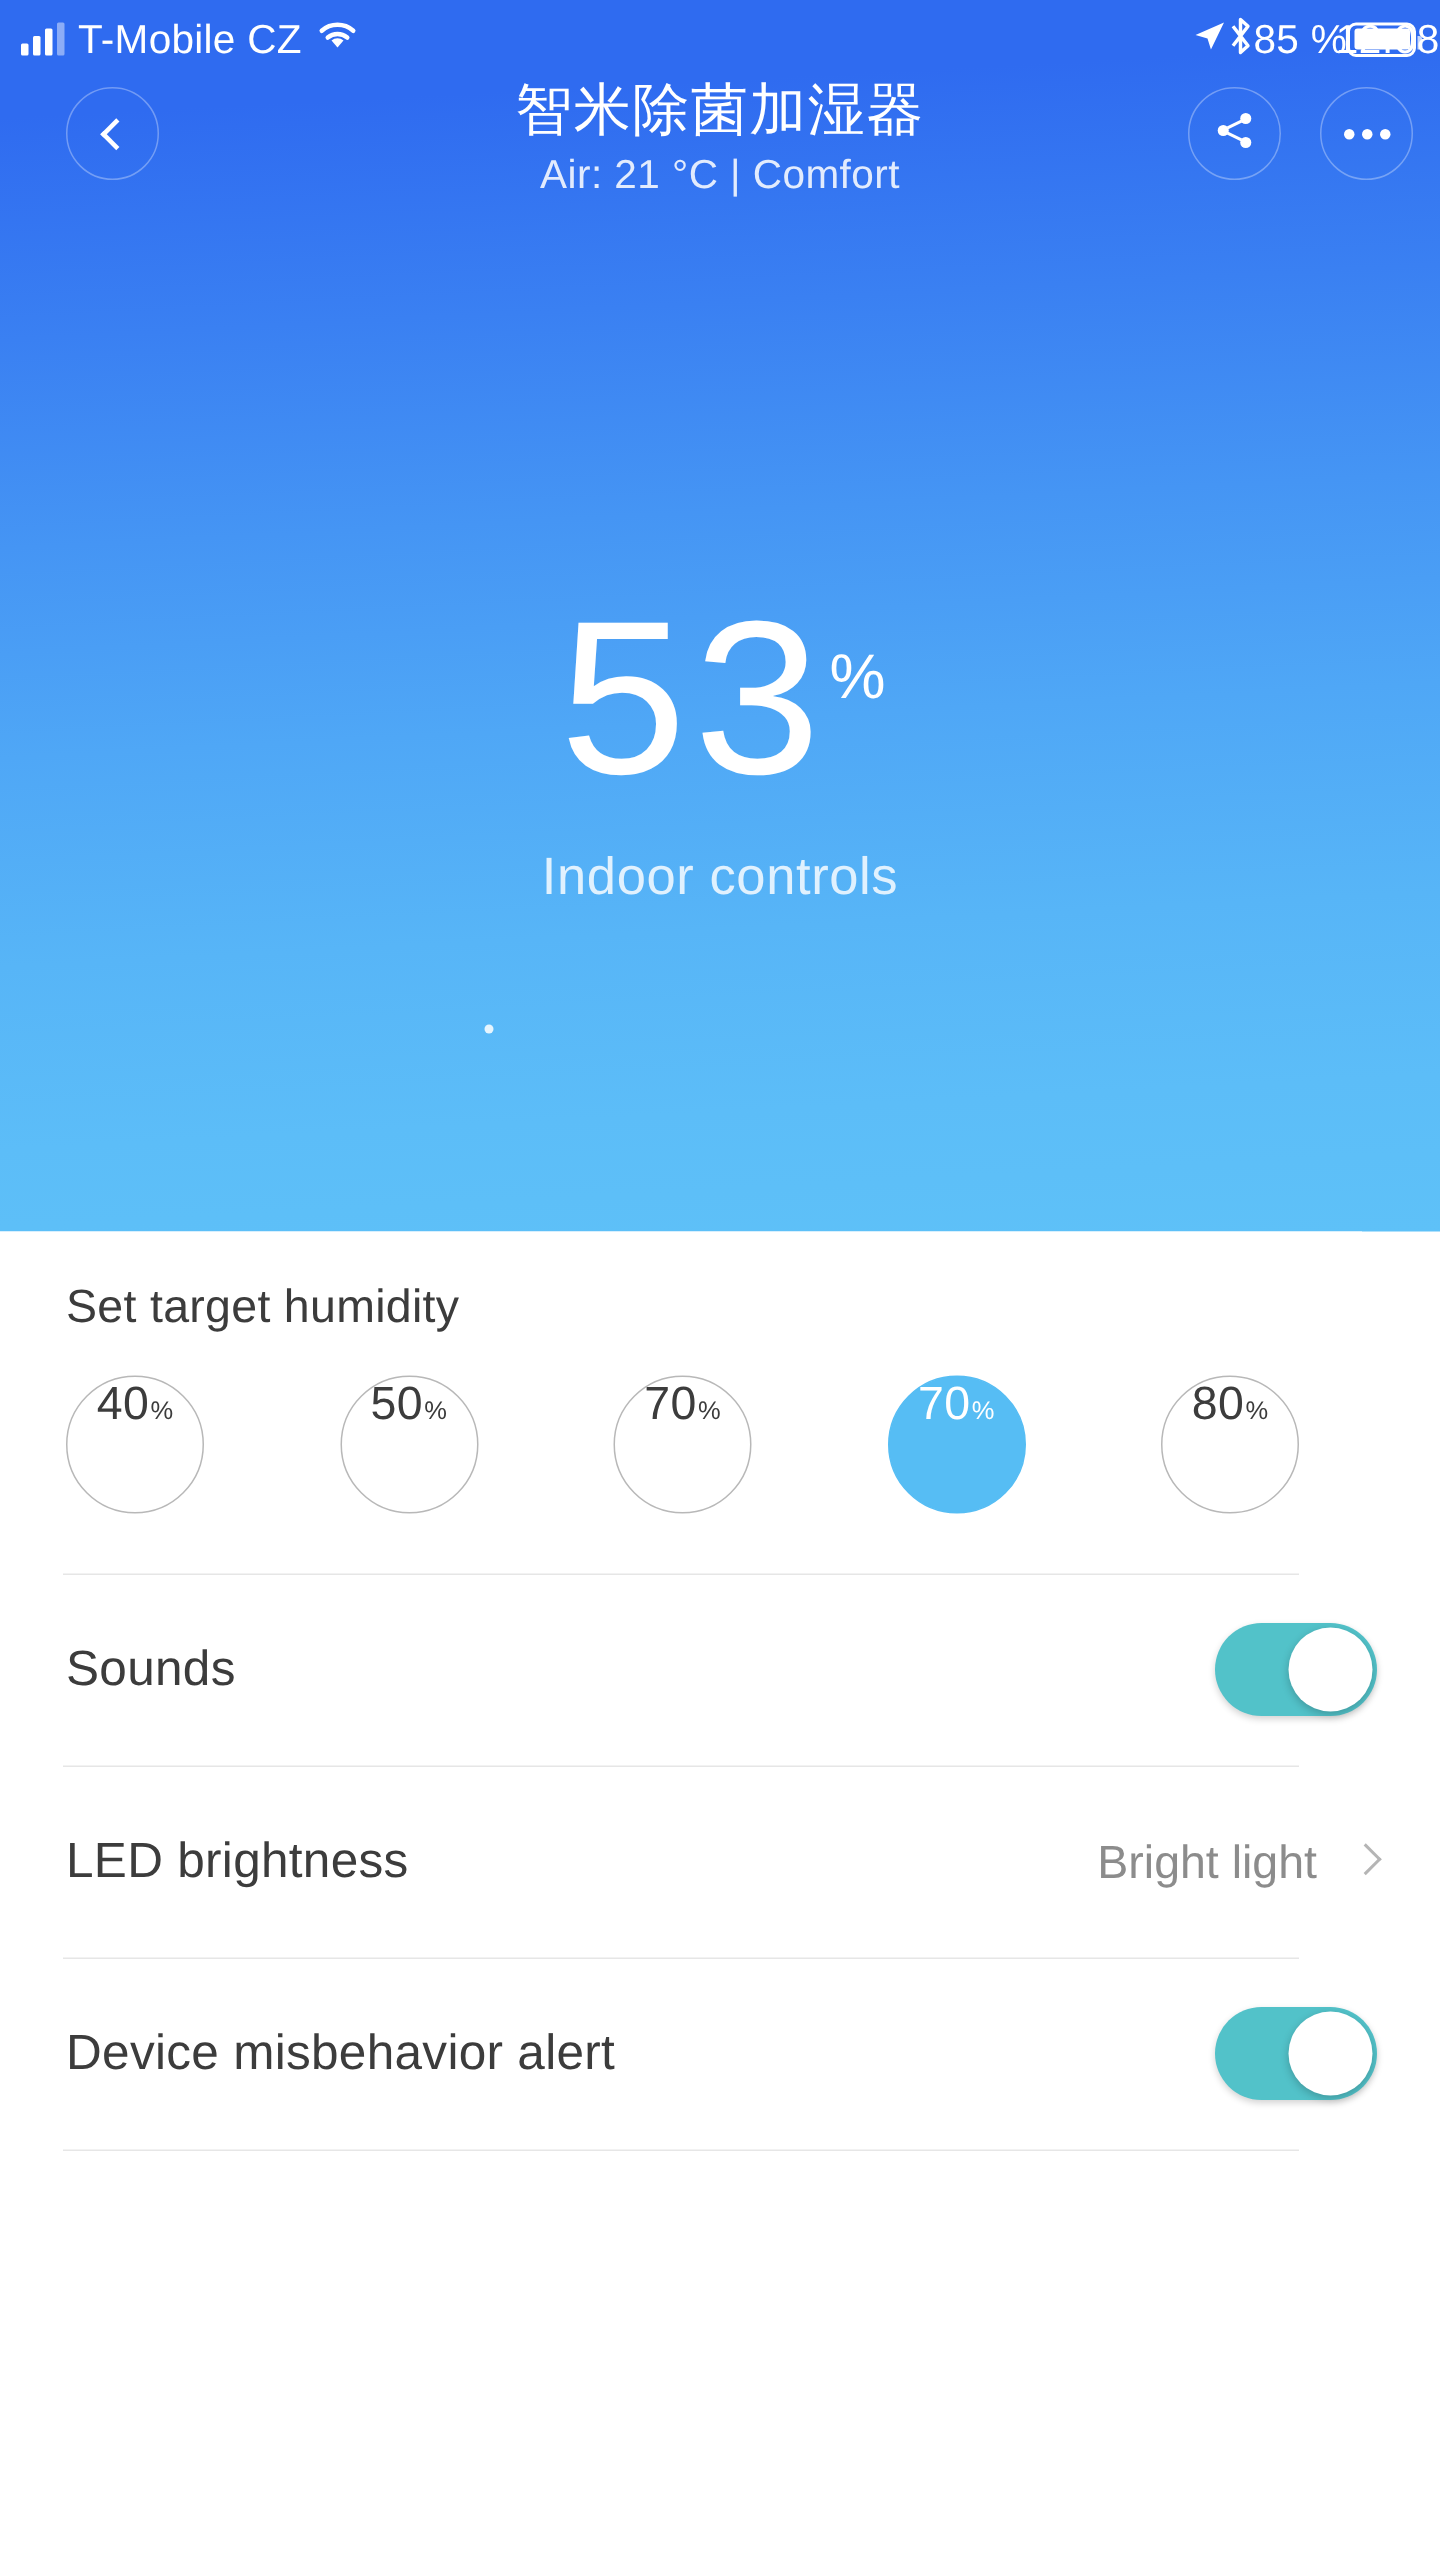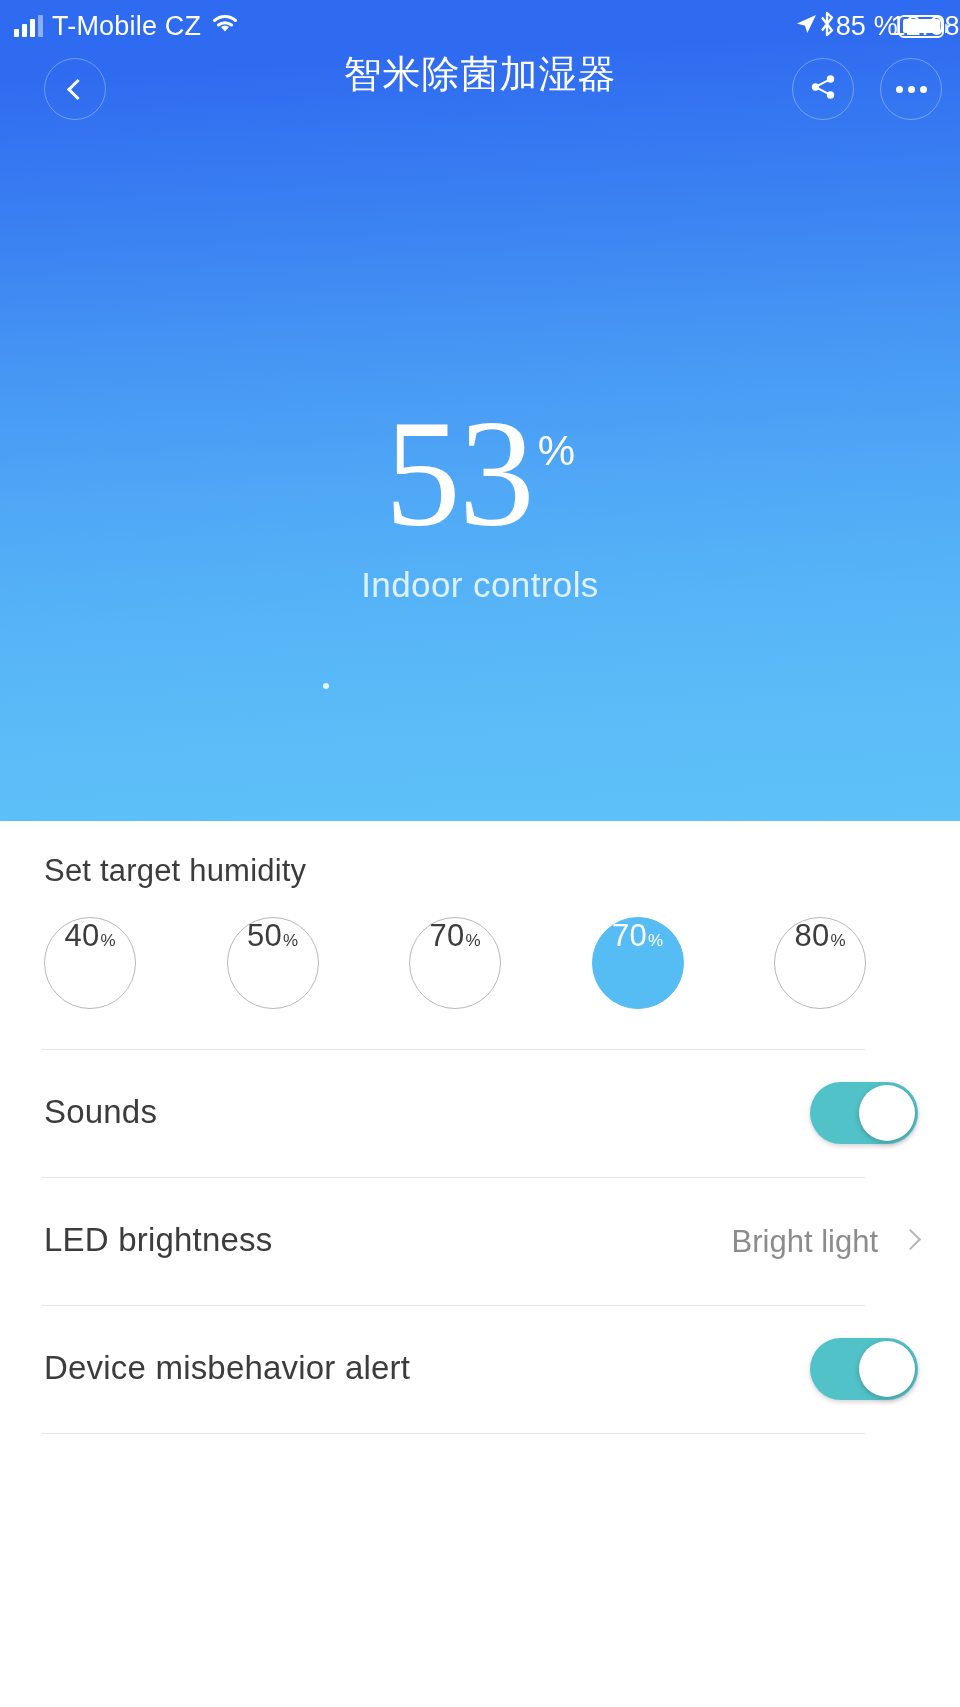--- a/index.html
+++ b/index.html
@@ -73,21 +73,21 @@
   .nav-title { color:#fff; font-size:38px; font-weight:400; letter-spacing:1px; line-height:1.18; }
   .nav-sub { color:rgba(255,255,255,.86); font-size:27px; font-weight:300; margin-top:4px; letter-spacing:.3px; }
 
   
   .reading {
     position:absolute; left:0; right:0; top:405px; text-align:center; color:#fff;
   }
   .reading-row { display:inline-flex; align-items:flex-start; }
   .reading-value {
     font-size:152px; font-weight:200; line-height:.92; letter-spacing:-2px;
-    font-family:Liberation Serif, serif;
+    font-family:Liberation Mono, monospace;
   }
   .reading-unit { font-size:42px; font-weight:300; margin-top:22px; margin-left:5px; }
   .reading-label {
     margin-top:20px; font-size:35px; font-weight:300;
     color:rgba(255,255,255,.82); letter-spacing:.4px;
   }
   .hero-dot {
     position:absolute; left:323px; top:683px; width:6px; height:6px;
     border-radius:50%; background:rgba(255,255,255,.85);
   }
@@ -197,20 +197,21 @@
           </span>
       </div>
     </div>
 
     <div class="navbar">
       <div class="circ-btn nav-back">
         <span class="chev-left"></span>
       </div>
       <div class="nav-title-wrap">
         <div class="nav-title">智米除菌加湿器</div>
+        <div class="nav-sub">Air: 21 °C | Comfort</div>
       </div>
       <div class="circ-btn nav-share">
         <span>
           <svg width="30" height="30" viewBox="0 0 30 30">
             <circle cx="22.5" cy="7" r="3.7" fill="#fff"></circle>
             <circle cx="7.5" cy="15" r="3.7" fill="#fff"></circle>
             <circle cx="22.5" cy="23" r="3.7" fill="#fff"></circle>
             <path d="M19.6 8.7L10.4 13.3M10.4 16.7l9.2 4.6" stroke="#fff" stroke-width="2" fill="none"></path>
           </svg>
         </span>

